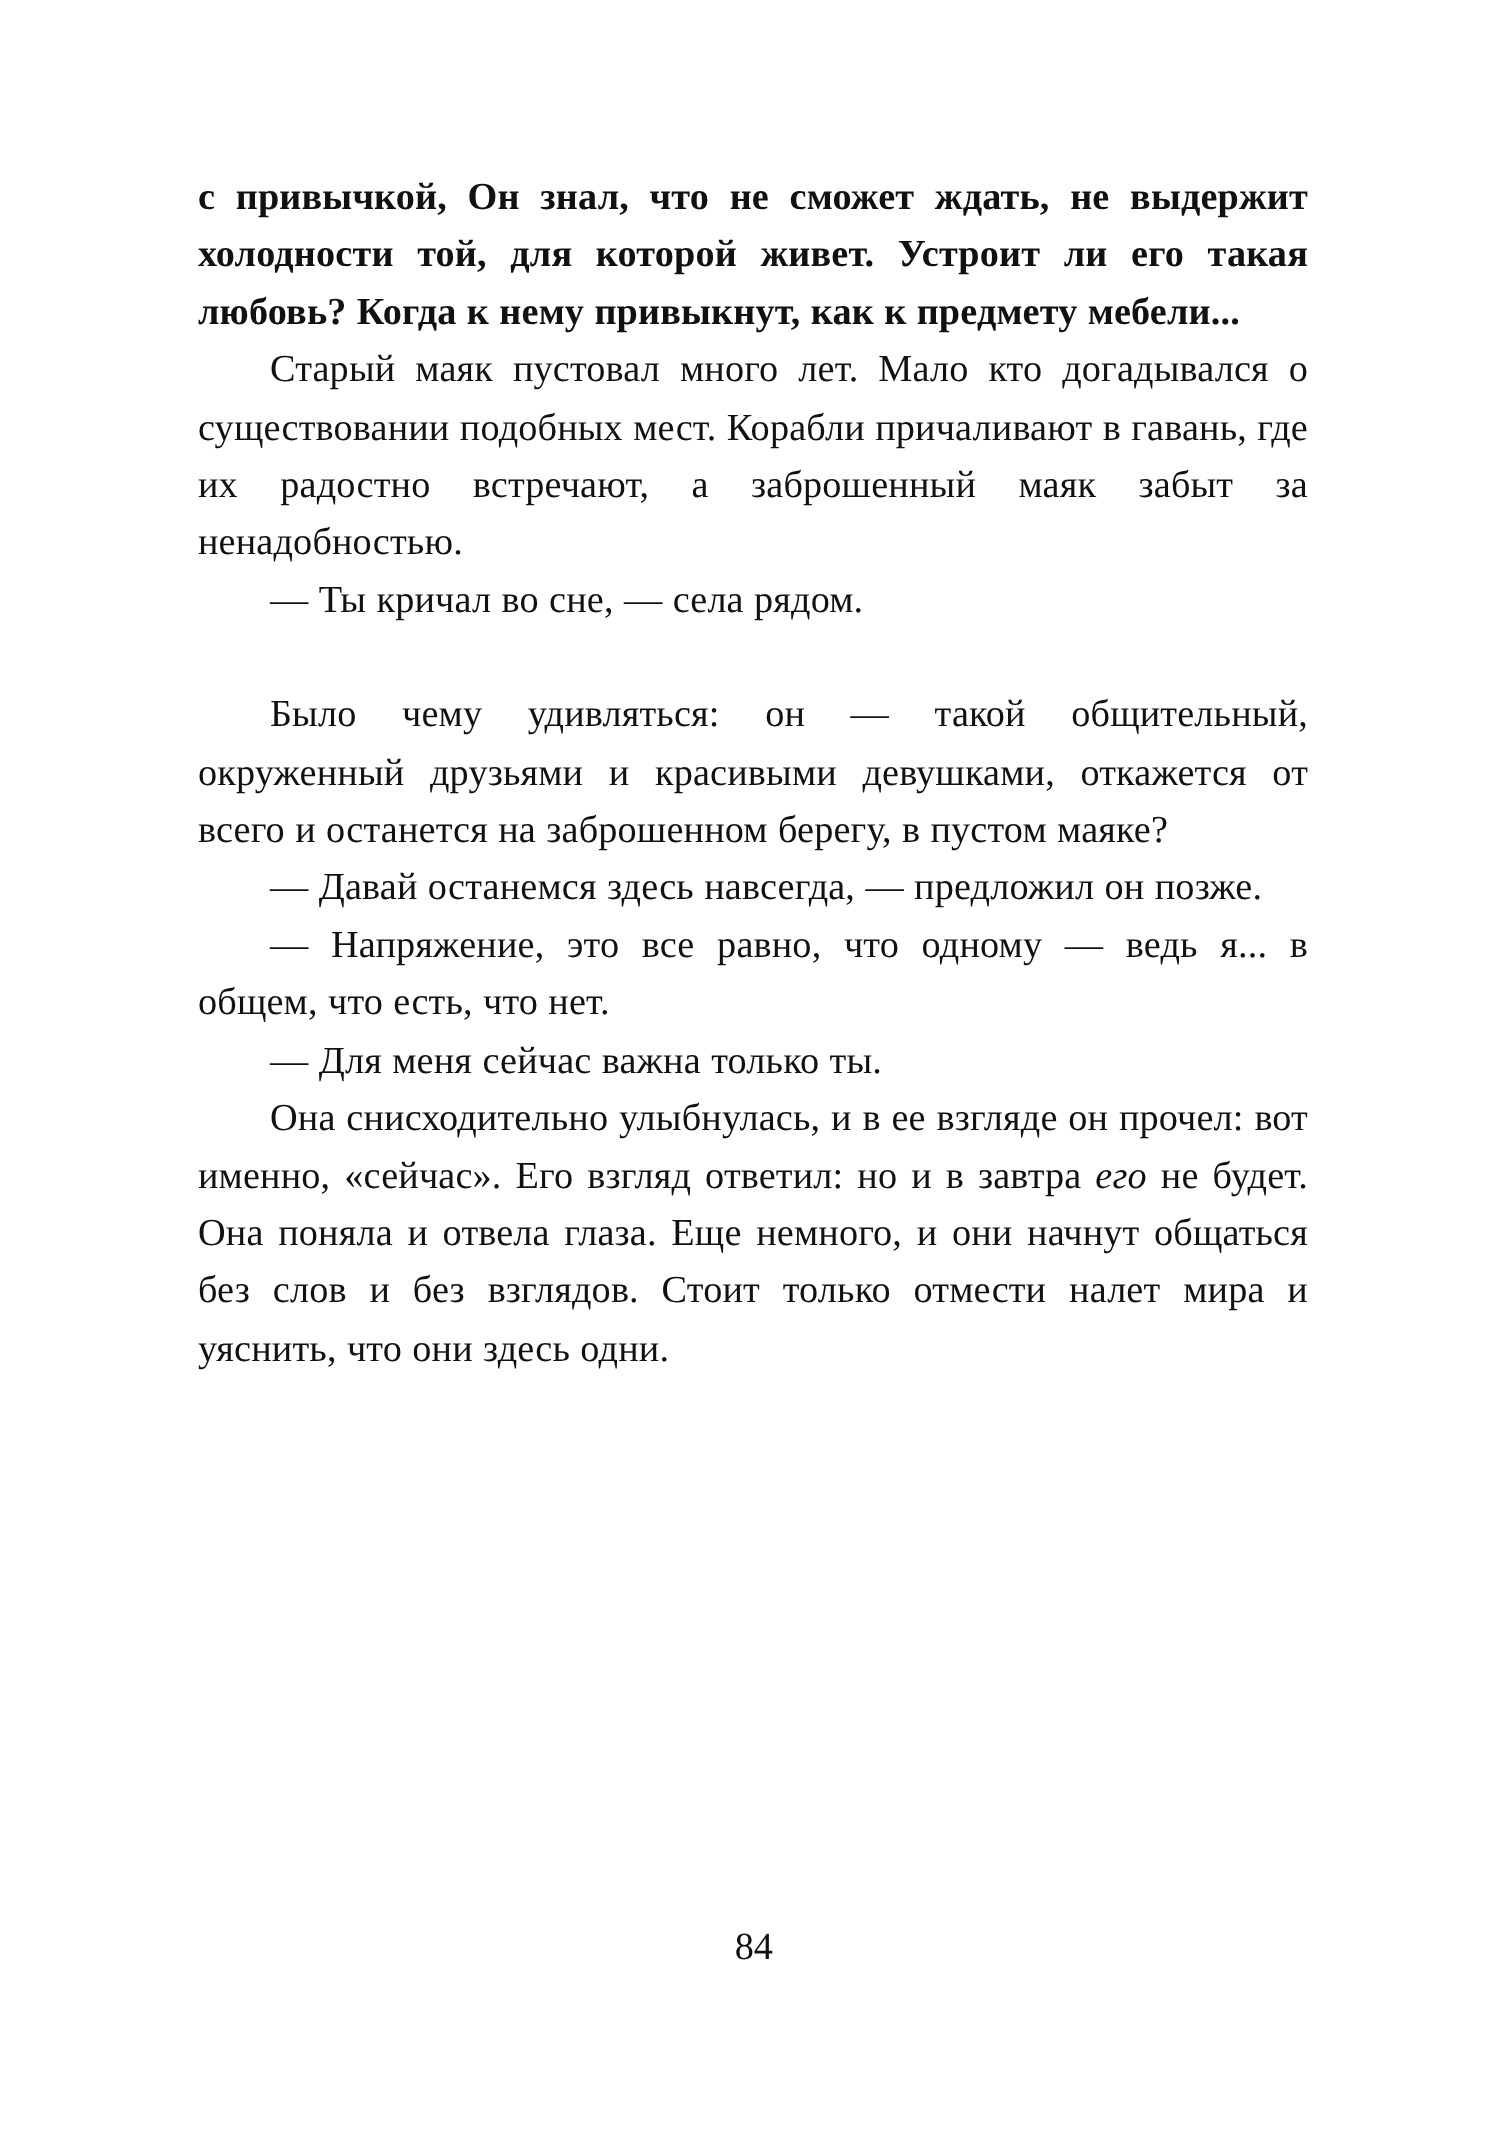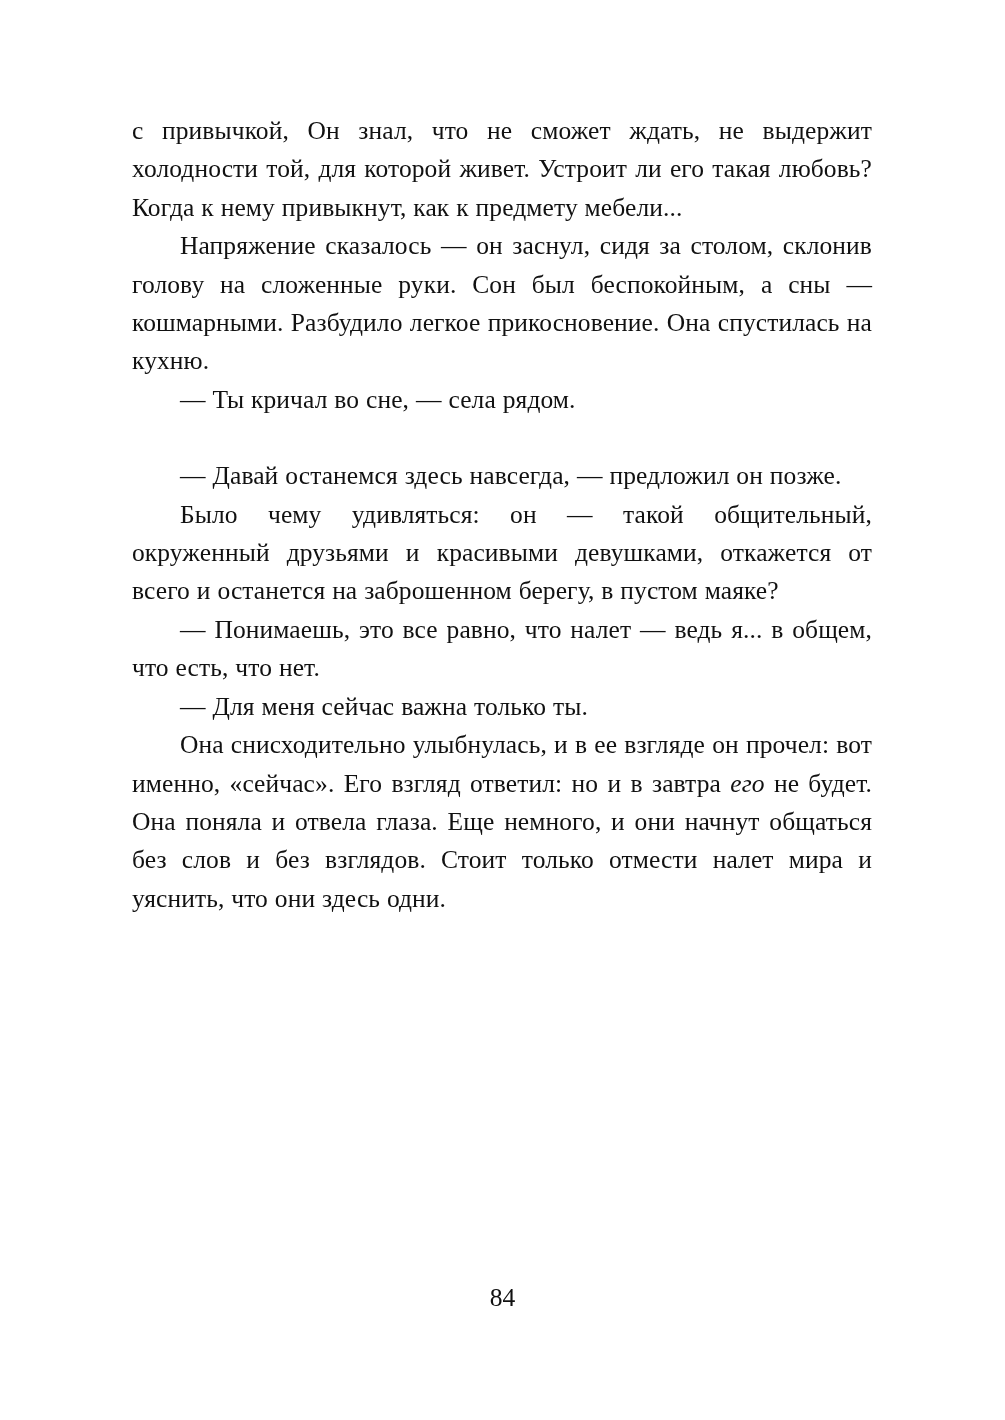--- a/index.html
+++ b/index.html
@@ -33,20 +33,21 @@
     font-size: 25.5px;
     line-height: 38.4px;
     text-align: justify;
     text-indent: 48px;
     letter-spacing: 0.1px;
     word-spacing: 0.4px;
     hyphens: manual;
   }
   p.para.noindent {
     text-indent: 0;
+    font-weight: bold;
   }
   p.para em {
   }
   .gap {
     height: 38px;
   }
   .page-number {
     position: absolute;
     left: 0;
     top: 1283px;
@@ -59,28 +60,28 @@
   }
 </style>
 </head>
 <body>
 
 <div class="page">
 
   <div class="text-column">
 
     <p class="para noindent">с привычкой, Он знал, что не сможет ждать, не выдержит холодности той, для которой живет. Устроит ли его такая любовь? Когда к нему привыкнут, как к предмету мебе­ли...</p>
-    <p class="para">Напряжение сказалось — он заснул, сидя за столом, склонив голову на сложенные руки. Сон был беспокой­ным, а сны — кошмарными. Разбудило легкое прикосно­вение. Она спустилась на кухню.</p>
+    <p class="para">Старый маяк пустовал много лет. Мало кто догады­вался о существовании подобных мест. Корабли прича­ливают в гавань, где их радостно встречают, а заброшен­ный маяк забыт за ненадобностью.</p>
     <p class="para">— Ты кричал во сне, — села рядом.</p>
 
     <div class="gap"></div>
 
+    <p class="para">Было чему удивляться: он — такой общительный, окруженный друзьями и красивыми девушками, отка­жется от всего и останется на заброшенном берегу, в пус­том маяке?</p>
     <p class="para">— Давай останемся здесь навсегда, — предложил он позже.</p>
-    <p class="para">Было чему удивляться: он — такой общительный, окруженный друзьями и красивыми девушками, отка­жется от всего и останется на заброшенном берегу, в пус­том маяке?</p>
-    <p class="para">— Понимаешь, это все равно, что налет — ведь я... в общем, что есть, что нет.</p>
+    <p class="para">— Напряжение, это все равно, что одному — ведь я... в общем, что есть, что нет.</p>
     <p class="para">— Для меня сейчас важна только ты.</p>
     <p class="para">
       <span>Она снисходительно улыбнулась, и в ее взгляде он прочел: вот именно, «сейчас». Его взгляд ответил: но и в завтра </span><em>его</em><span> не будет. Она поняла и отвела глаза. Еще немного, и они начнут общаться без слов и без взглядов. Стоит только отмести налет мира и уяснить, что они здесь одни.</span>
     </p>
 
   </div>
 
   <div class="page-number">84</div>
 
 </div>

